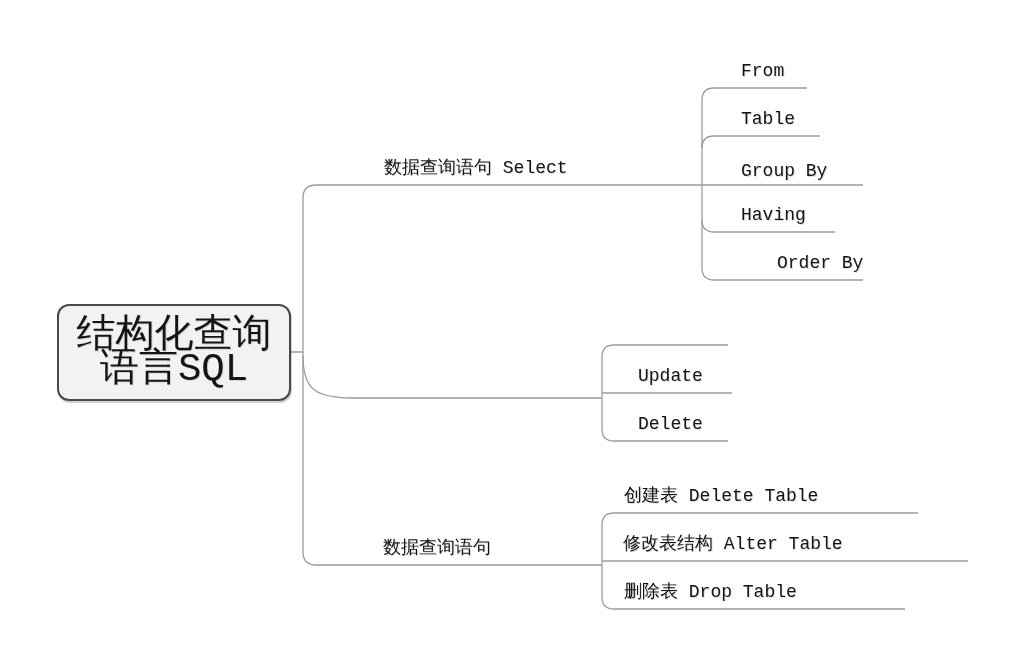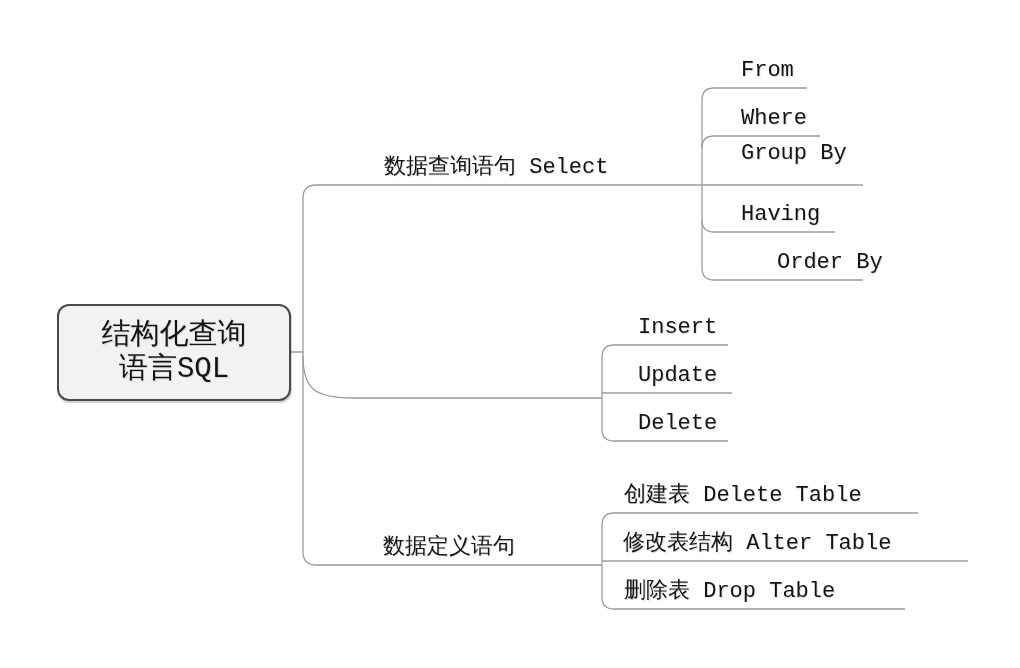--- a/index.html
+++ b/index.html
@@ -37,30 +37,30 @@
     box-sizing: border-box;
     background: #f2f2f2;
     border: 2px solid #4a4a4a;
     border-radius: 12px;
     box-shadow: 1px 2px 0 rgba(0,0,0,0.18);
     display: flex;
     flex-direction: column;
     align-items: center;
     justify-content: center;
     color: #141414;
-    font-size: 29px;
+    font-size: 39px;
     line-height: 34px;
     text-align: center;
     text-shadow: 1px 1px 0 rgba(0,0,0,0.12);
     white-space: nowrap;
   }
   .node {
     position: absolute;
     color: #141414;
-    font-size: 22px;
+    font-size: 18px;
     line-height: 30px;
     white-space: nowrap;
     text-shadow: 1px 1px 0 rgba(0,0,0,0.12);
   }
 </style>
 </head>
 <body>
 
 <div class="canvas">
 
@@ -89,27 +89,26 @@
     <path d="M 602 597 Q 602 609 614 609 H 905"></path>
   </svg>
 
   <div class="root-node">
     <div>结构化查询</div>
     <div>语言SQL</div>
   </div>
 
   <div class="node" style="left:384px; top:153px;">数据查询语句 Select</div>
   <div class="node" style="left:741px; top:56px;">From</div>
-  <div class="node" style="left:741px; top:104px;">Where</div>
-  <div class="node" style="left:741px; top:139px;">Group By</div>
+  <div class="node" style="left:741px; top:104px;">Table</div>
+  <div class="node" style="left:741px; top:156px;">Group By</div>
   <div class="node" style="left:741px; top:200px;text-align:center;">Having</div>
   <div class="node" style="left:741px; top:248px;margin-left:36px;">Order By</div>
 
-  <div class="node" style="left:638px; top:313px;">Insert</div>
   <div class="node" style="left:638px; top:361px;">Update</div>
   <div class="node" style="left:638px; top:409px;">Delete</div>
 
-  <div class="node" style="left:383px; top:533px;">数据定义语句</div>
+  <div class="node" style="left:383px; top:533px;">数据查询语句</div>
   <div class="node" style="left:624px; top:481px;">创建表 Delete Table</div>
   <div class="node" style="left:623px; top:529px;">修改表结构 Alter Table</div>
   <div class="node" style="left:624px; top:577px;">删除表 Drop Table</div>
 
 </div>
 
 </body></html>

